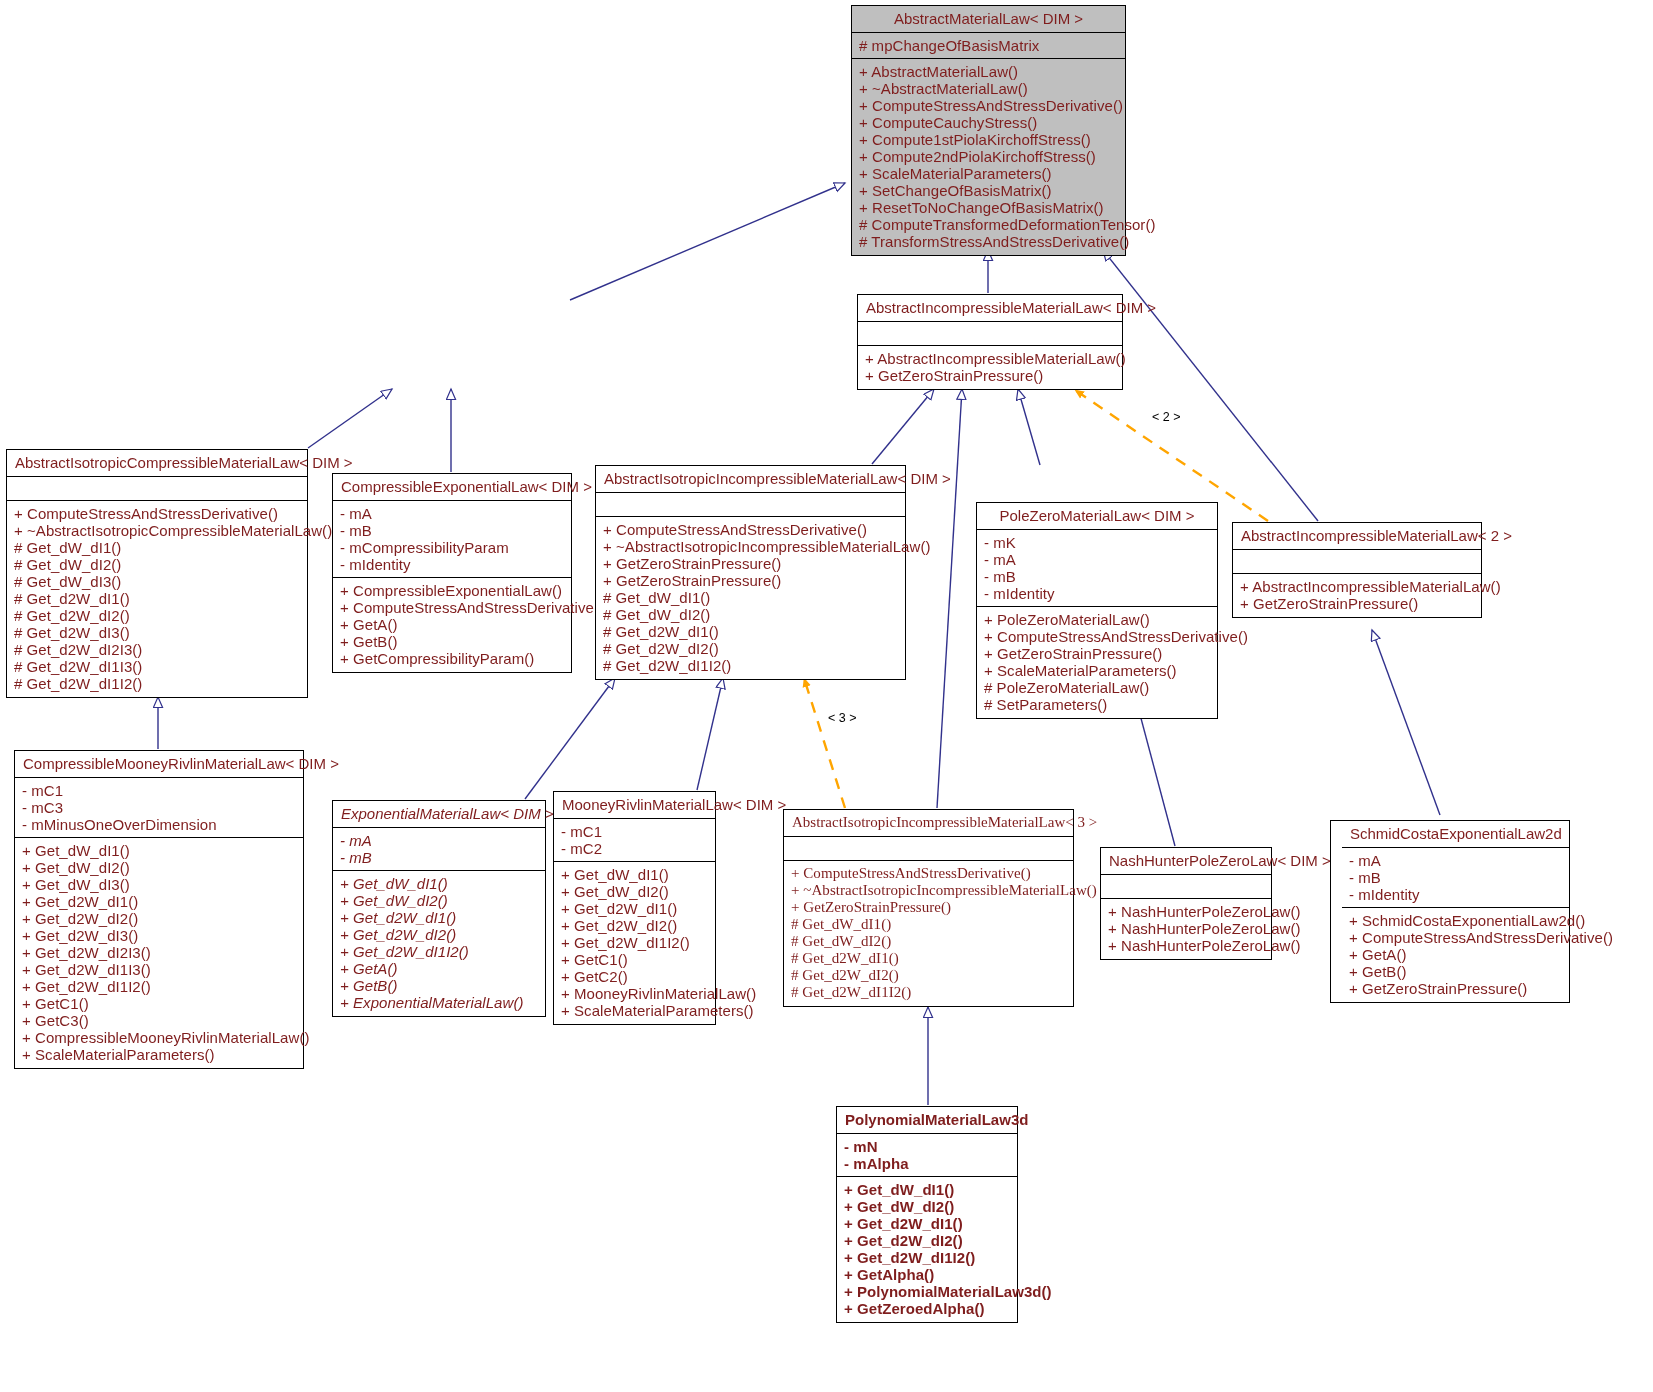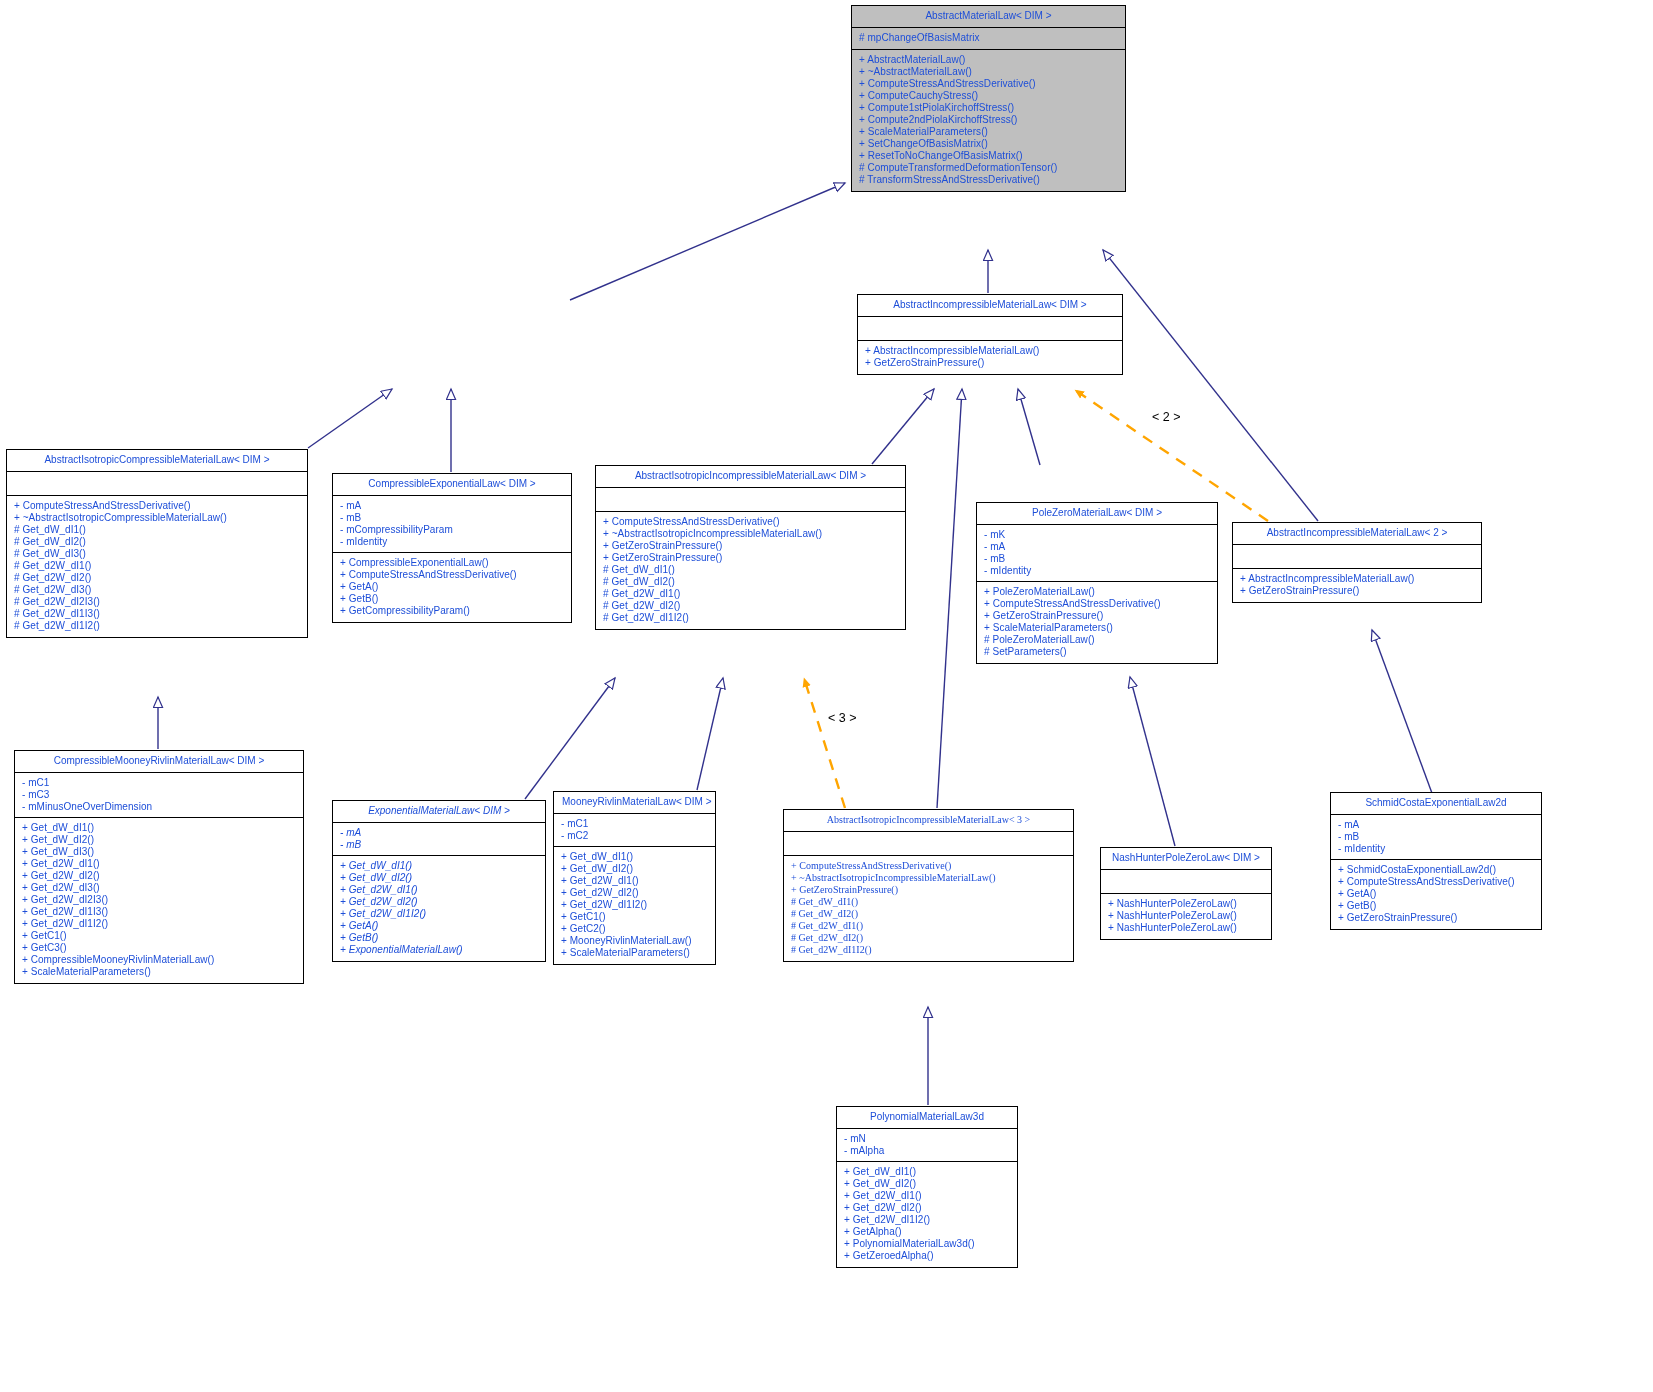--- a/index.html
+++ b/index.html
@@ -1,20 +1,20 @@
 <!DOCTYPE html>
 <html><head>
 <meta charset="utf-8">
 <style>
   html,body{margin:0;padding:0;background:#ffffff;}
   body{font-family:"Liberation Sans","DejaVu Sans",sans-serif;}
   #canvas{position:relative;width:1653px;height:1392px;background:#fff;overflow:hidden;}
   svg.edges{position:absolute;left:0;top:0;width:1653px;height:1392px;pointer-events:none;}
   .node{position:absolute;border:1px solid #000;background:#fff;box-sizing:border-box;
-        font-size:10px;line-height:1.0;color:#1d4ed8;}
+        font-size:15px;line-height:1.0;color:#7f1d1d;}
   .node.filled{background:#bfbfbf;}
   .n-title{text-align:center;padding:5px 8px 6px 8px;border-bottom:1px solid #000;white-space:nowrap;}
   .n-attrs{border-bottom:1px solid #000;padding:4px 7px 4px 7px;min-height:13px;}
   .n-ops{padding:4px 7px 5px 7px;}
   .n-attrs div,.n-ops div{white-space:nowrap;padding:1px 0 1px 0;letter-spacing:0.05px;}
   .n-attrs.empty{height:13px;padding:5px 7px;}
   .elabel{position:absolute;font-size:12.5px;color:#000;white-space:nowrap;}
 </style>
 </head>
 <body>
@@ -260,37 +260,37 @@
   <div class="node" style="left:1100px;top:847px;width:172px;">
     <div class="n-title">NashHunterPoleZeroLaw&lt; DIM &gt;</div>
     <div class="n-attrs empty"></div>
     <div class="n-ops">
       <div>+ NashHunterPoleZeroLaw()</div>
       <div>+ NashHunterPoleZeroLaw()</div>
       <div>+ NashHunterPoleZeroLaw()</div>
     </div>
   </div>
 
-  <div class="node" style="left:1330px;top:792px;width:212px;">
+  <div class="node" style="left:1330px;top:820px;width:240px;padding-left:11px;">
     <div class="n-title">SchmidCostaExponentialLaw2d</div>
     <div class="n-attrs">
       <div>- mA</div>
       <div>- mB</div>
       <div>- mIdentity</div>
     </div>
     <div class="n-ops">
       <div>+ SchmidCostaExponentialLaw2d()</div>
       <div>+ ComputeStressAndStressDerivative()</div>
       <div>+ GetA()</div>
       <div>+ GetB()</div>
       <div>+ GetZeroStrainPressure()</div>
     </div>
   </div>
 
-  <div class="node" style="left:836px;top:1106px;width:182px;">
+  <div class="node" style="left:836px;top:1106px;width:182px;font-weight:bold;">
     <div class="n-title">PolynomialMaterialLaw3d</div>
     <div class="n-attrs">
       <div>- mN</div>
       <div>- mAlpha</div>
     </div>
     <div class="n-ops">
       <div>+ Get_dW_dI1()</div>
       <div>+ Get_dW_dI2()</div>
       <div>+ Get_d2W_dI1()</div>
       <div>+ Get_d2W_dI2()</div>

